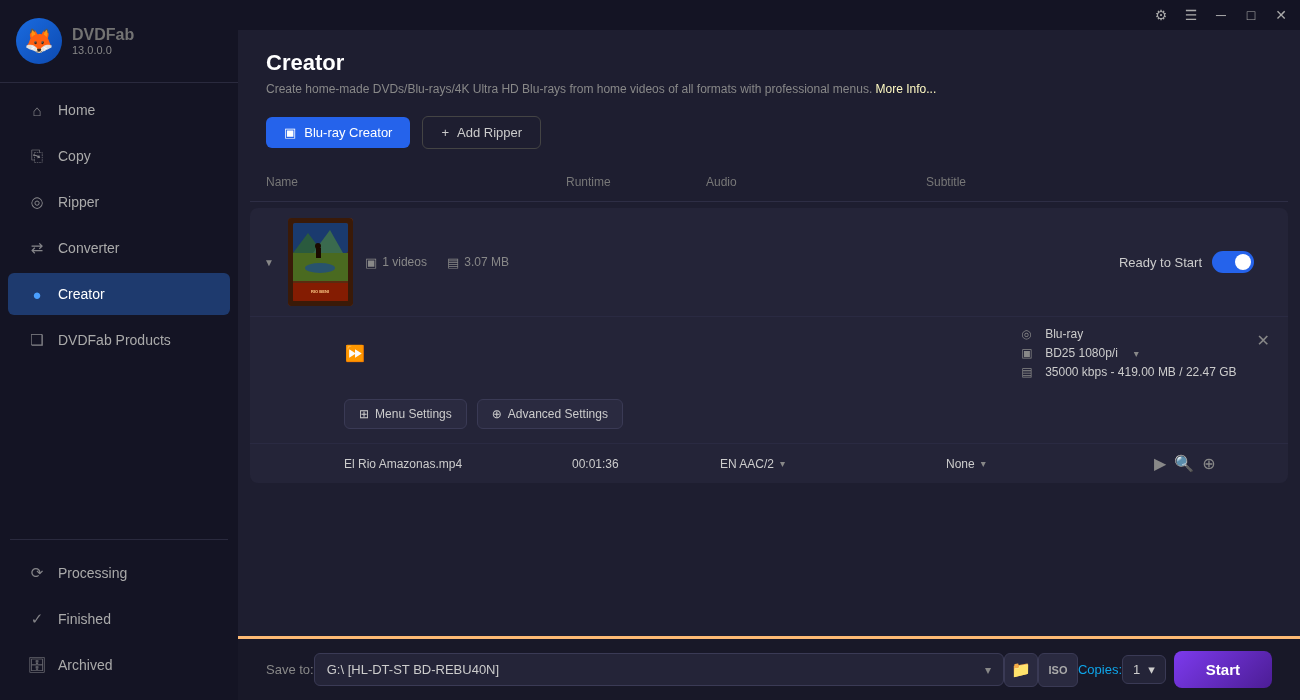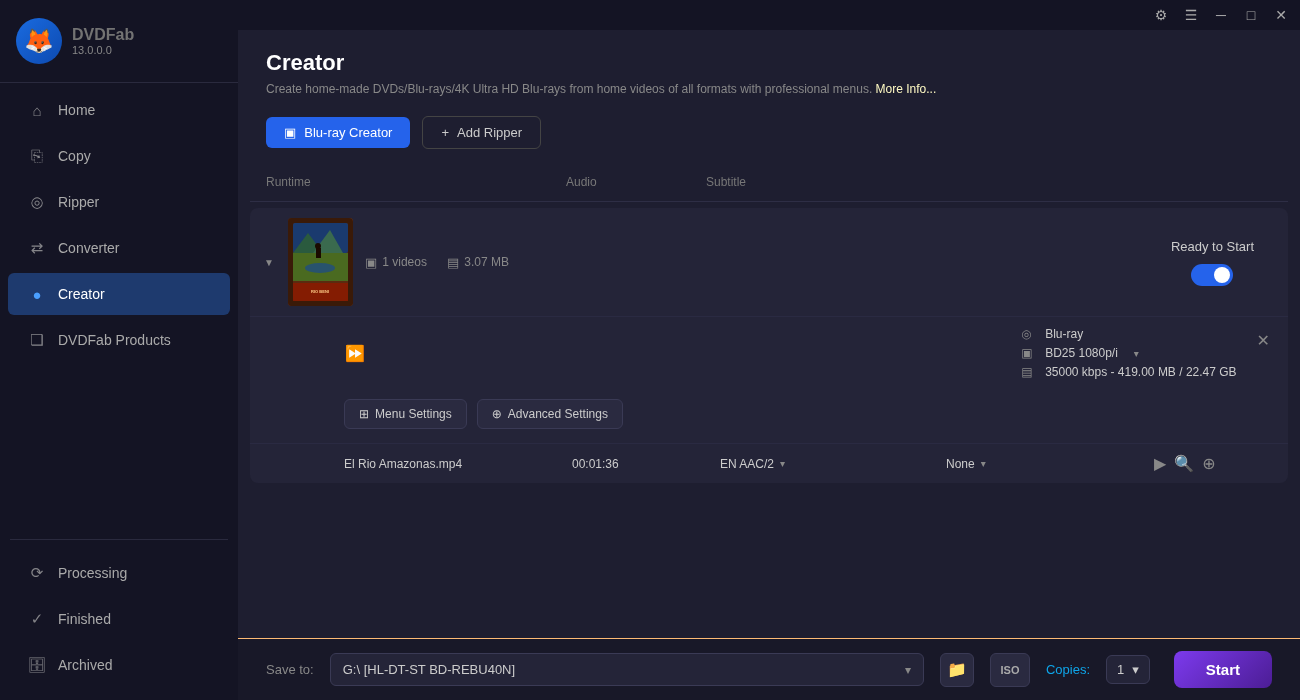--- a/index.html
+++ b/index.html
@@ -289,21 +289,20 @@
       align-items: center;
       gap: 5px;
     }
 
     .ready-badge {
       display: flex;
       align-items: center;
       gap: 10px;
       margin-left: auto;
       margin-right: 20px;
-      flex-direction: column;
     }
 
     .ready-text {
       font-size: 13px;
       color: #ccc;
     }
 
     .toggle-switch {
       width: 42px;
       height: 22px;
@@ -468,22 +467,22 @@
       gap: 8px;
       color: #888;
     }
 
     
     .bottom-bar {
       display: flex;
       align-items: center;
       padding: 12px 28px;
       background: #181828;
-      gap: 16px;
-      border-top: 1px solid #fdba74;
+      gap: 0;
+      border-top: 3px solid #fdba74;
     }
 
     .save-to-label {
       font-size: 13px;
       color: #888;
       flex-shrink: 0;
     }
 
     .save-path-input {
       flex: 1;
@@ -656,20 +655,21 @@
     </button>
     <button class="btn-outline">
       <span>+</span>
       <span>Add Ripper</span>
     </button>
   </div>
 
   <div class="table-container">
 
     <div class="table-header">
+      <div class="table-header-cell">Name</div>
       <div class="table-header-cell">Runtime</div>
       <div class="table-header-cell">Audio</div>
       <div class="table-header-cell">Subtitle</div>
       <div class="table-header-cell"></div>
     </div>
 
     <div class="movie-row">
 
       <div class="movie-header-row">
         <span class="collapse-btn">▼</span>

